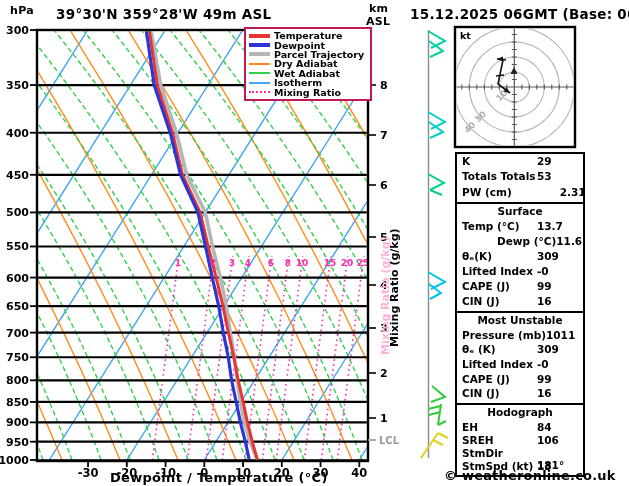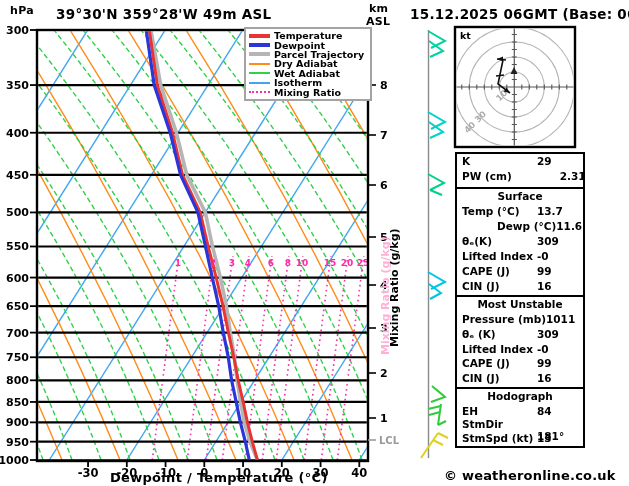--- a/index.html
+++ b/index.html
@@ -1,20 +1,20 @@
 <!DOCTYPE html>
 <html><head>
 <meta charset="utf-8">
 <style>
   html,body{margin:0;padding:0;background:#fff;}
   .stage{position:relative;width:629px;height:486px;background:#fff;overflow:hidden;
          font-family:"DejaVu Sans",sans-serif;color:#000;}
   .abs{position:absolute;}
   .ttl{font-size:13.5px;font-weight:700;letter-spacing:.3px;white-space:nowrap;}
-  #legend{left:244px;top:27px;width:128px;background:#fff;border:2px solid #a3a3a3;
+  #legend{left:244px;top:27px;width:128px;background:#fff;border:2px solid #be185d;
           padding:2px 0 2px 3px;box-sizing:border-box;}
   .lg-row{display:flex;align-items:center;height:9.4px;}
   .lg-samp{width:21px;flex:0 0 21px;margin-right:4px;}
   .lg-lab{font-size:9.5px;font-weight:700;white-space:nowrap;line-height:9px;}
   #stats{left:455px;top:152px;width:130px;}
   .box{border:2.2px solid #000;background:#fff;margin-top:-2.2px;padding:1px 0;}
   .box:first-child{margin-top:0;}
   .t-head{text-align:center;font-size:10.5px;font-weight:700;}
   .t-row{display:flex;padding-left:5px;position:relative;}
   .t-lab{font-size:10.5px;font-weight:700;white-space:nowrap;}
@@ -302,20 +302,24 @@
         <div class="lg-lab">Mixing Ratio</div>
       </div>
     </div>
 
   <div id="stats" class="abs">
       <div class="box">
         <div class="t-row" style="height: 15.4px;">
           <div class="t-lab">K</div>
           <div class="t-val">29</div>
         </div>
+        <div class="t-row" style="height: 15.4px;">
+          <div class="t-lab">Totals Totals</div>
+          <div class="t-val">53</div>
+        </div>
         <div class="t-row" style="height: 15.4px; gap: 48px;">
           <div class="t-lab">PW (cm)</div>
           <div class="t-val">2.31</div>
         </div>
       </div>
       <div class="box">
         <div class="t-head" style="height: 15px;">Surface</div>
         <div class="t-row" style="height: 15px;">
           <div class="t-lab">Temp (°C)</div>
           <div class="t-val">13.7</div>
@@ -363,20 +367,24 @@
           <div class="t-lab">CIN (J)</div>
           <div class="t-val">16</div>
         </div>
       </div>
       <div class="box">
         <div class="t-head" style="height: 15px;">Hodograph</div>
         <div class="t-row" style="height: 13.3px; gap: 8px;">
           <div class="t-lab">EH</div>
           <div class="t-val">84</div>
         </div>
+        <div class="t-row" style="height: 13.3px;">
+          <div class="t-lab">SREH</div>
+          <div class="t-val">106</div>
+        </div>
         <div class="t-row" style="height: 13.3px; flex-direction: column;">
           <div class="t-lab">StmDir</div>
           <div class="t-val">181°</div>
         </div>
         <div class="t-row" style="height: 13.3px;">
           <div class="t-lab">StmSpd (kt)</div>
           <div class="t-val">13</div>
         </div>
       </div>
     </div>

